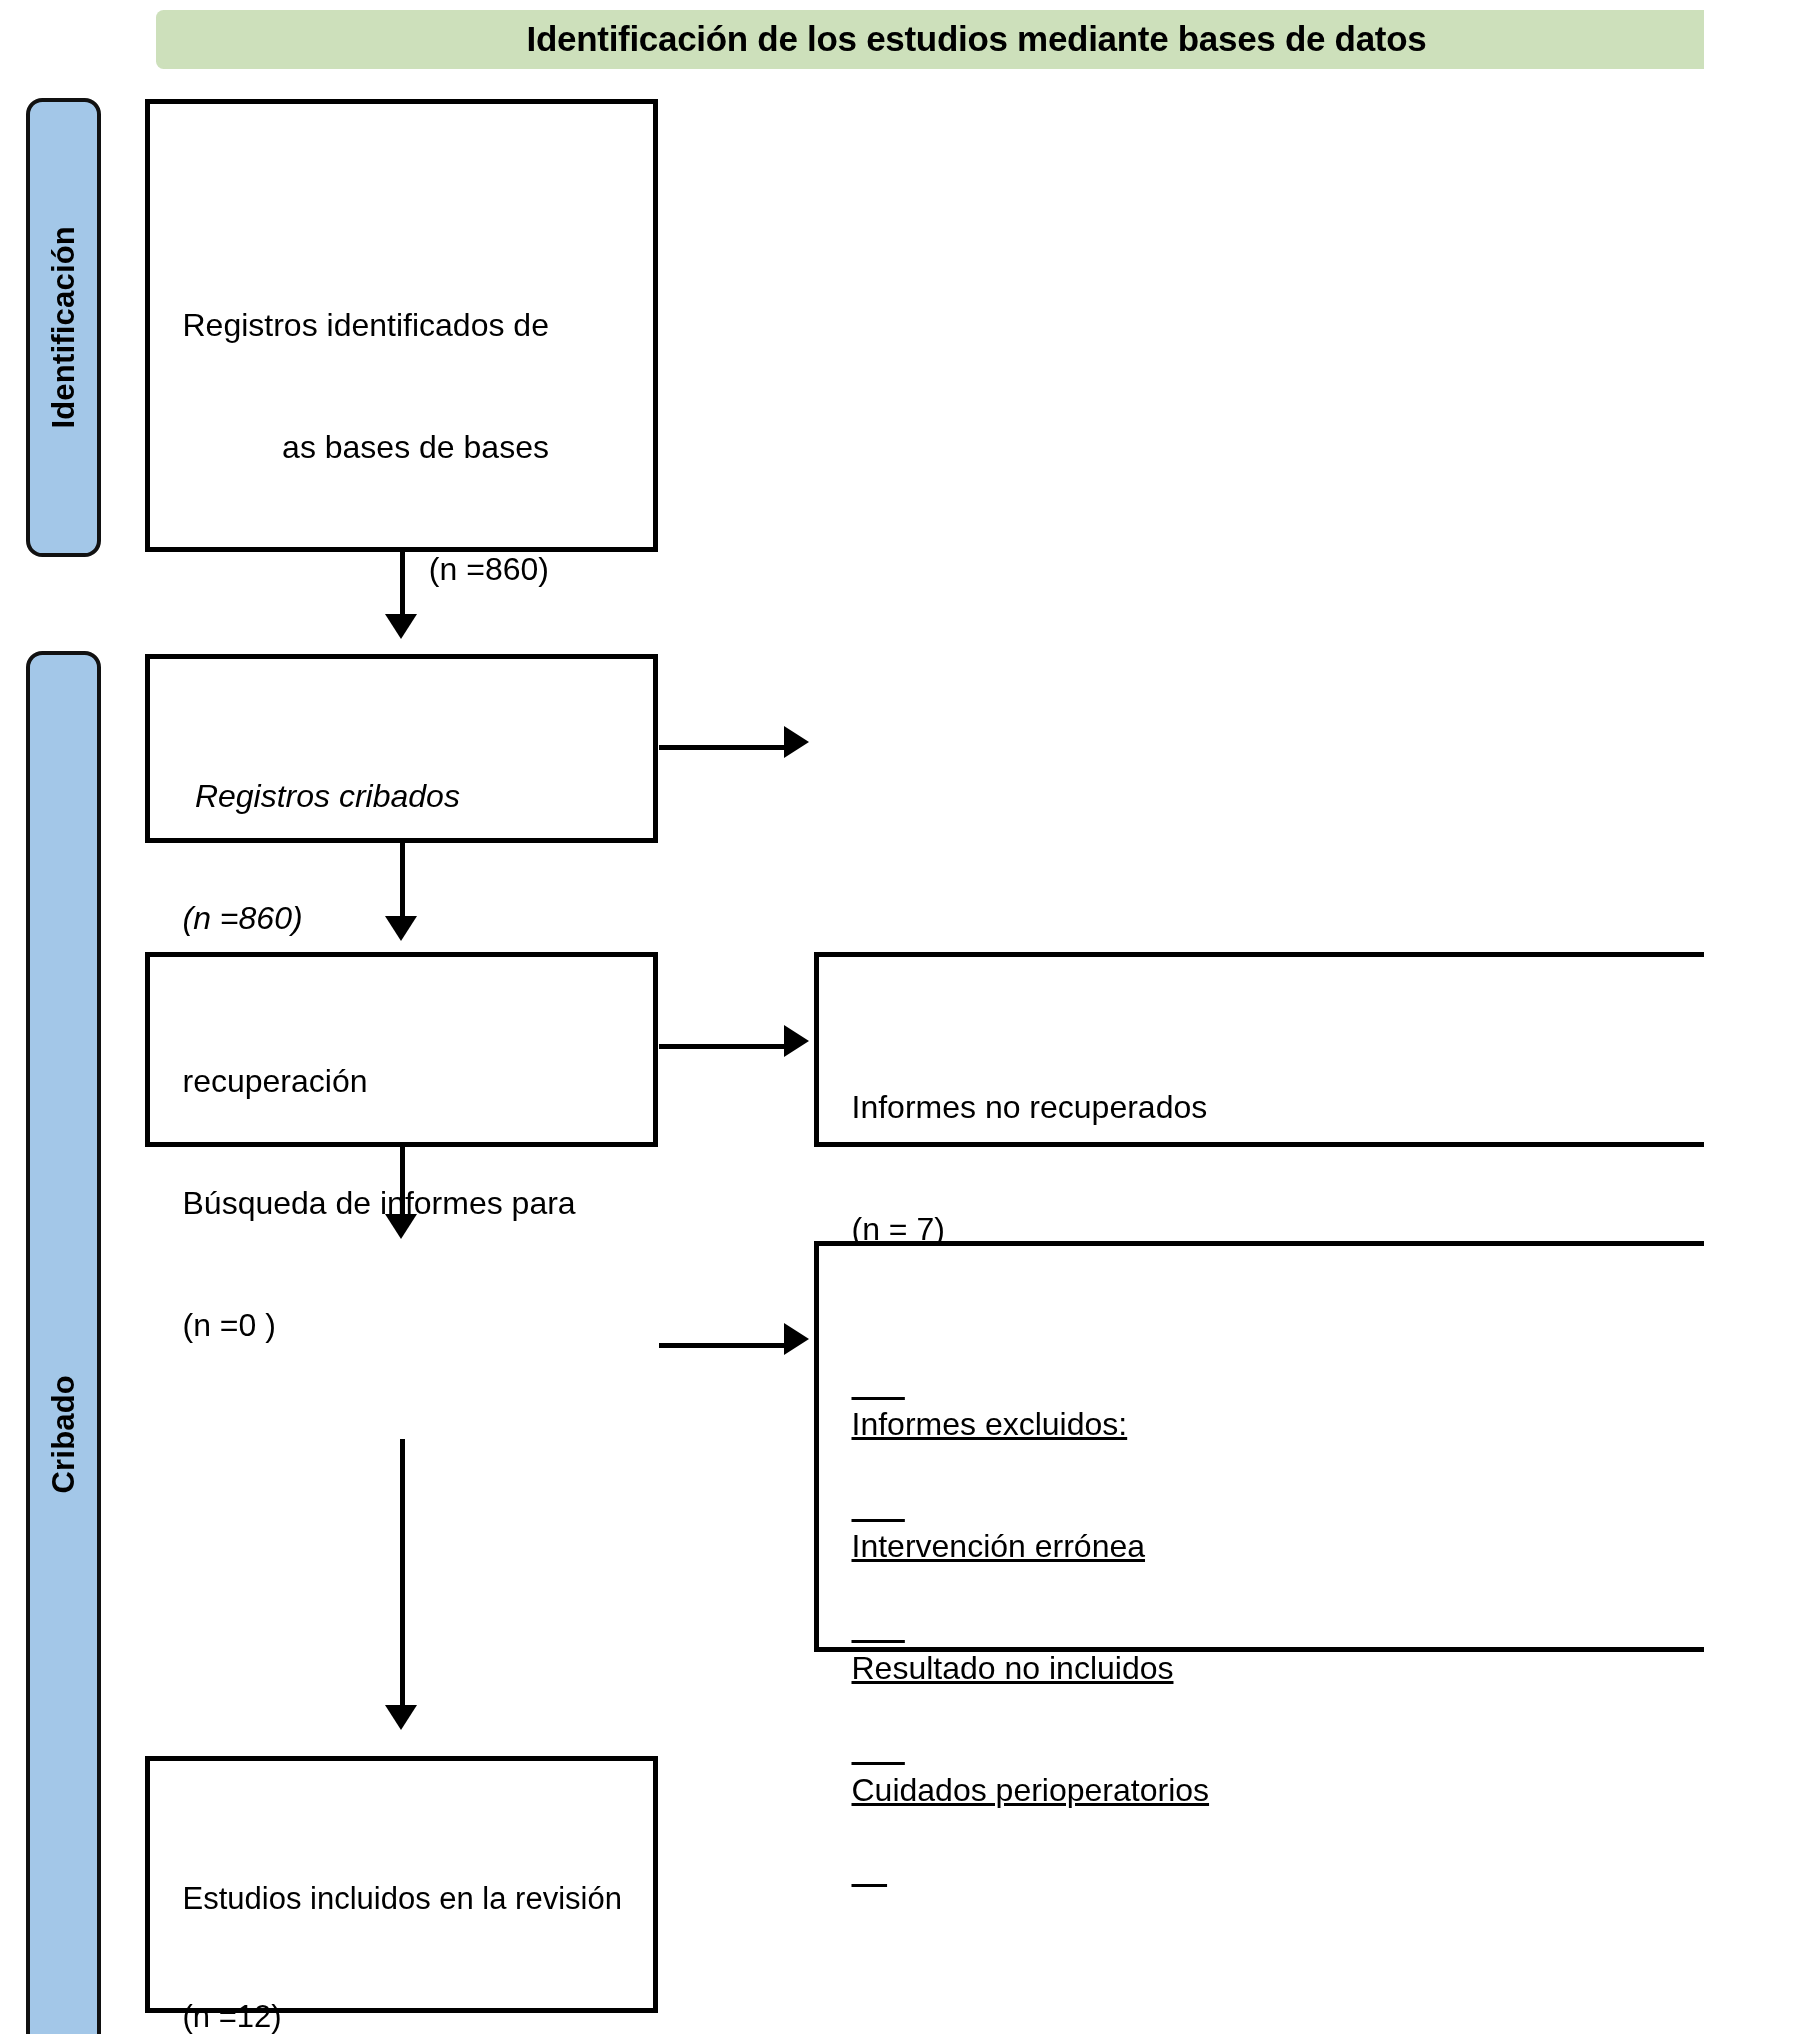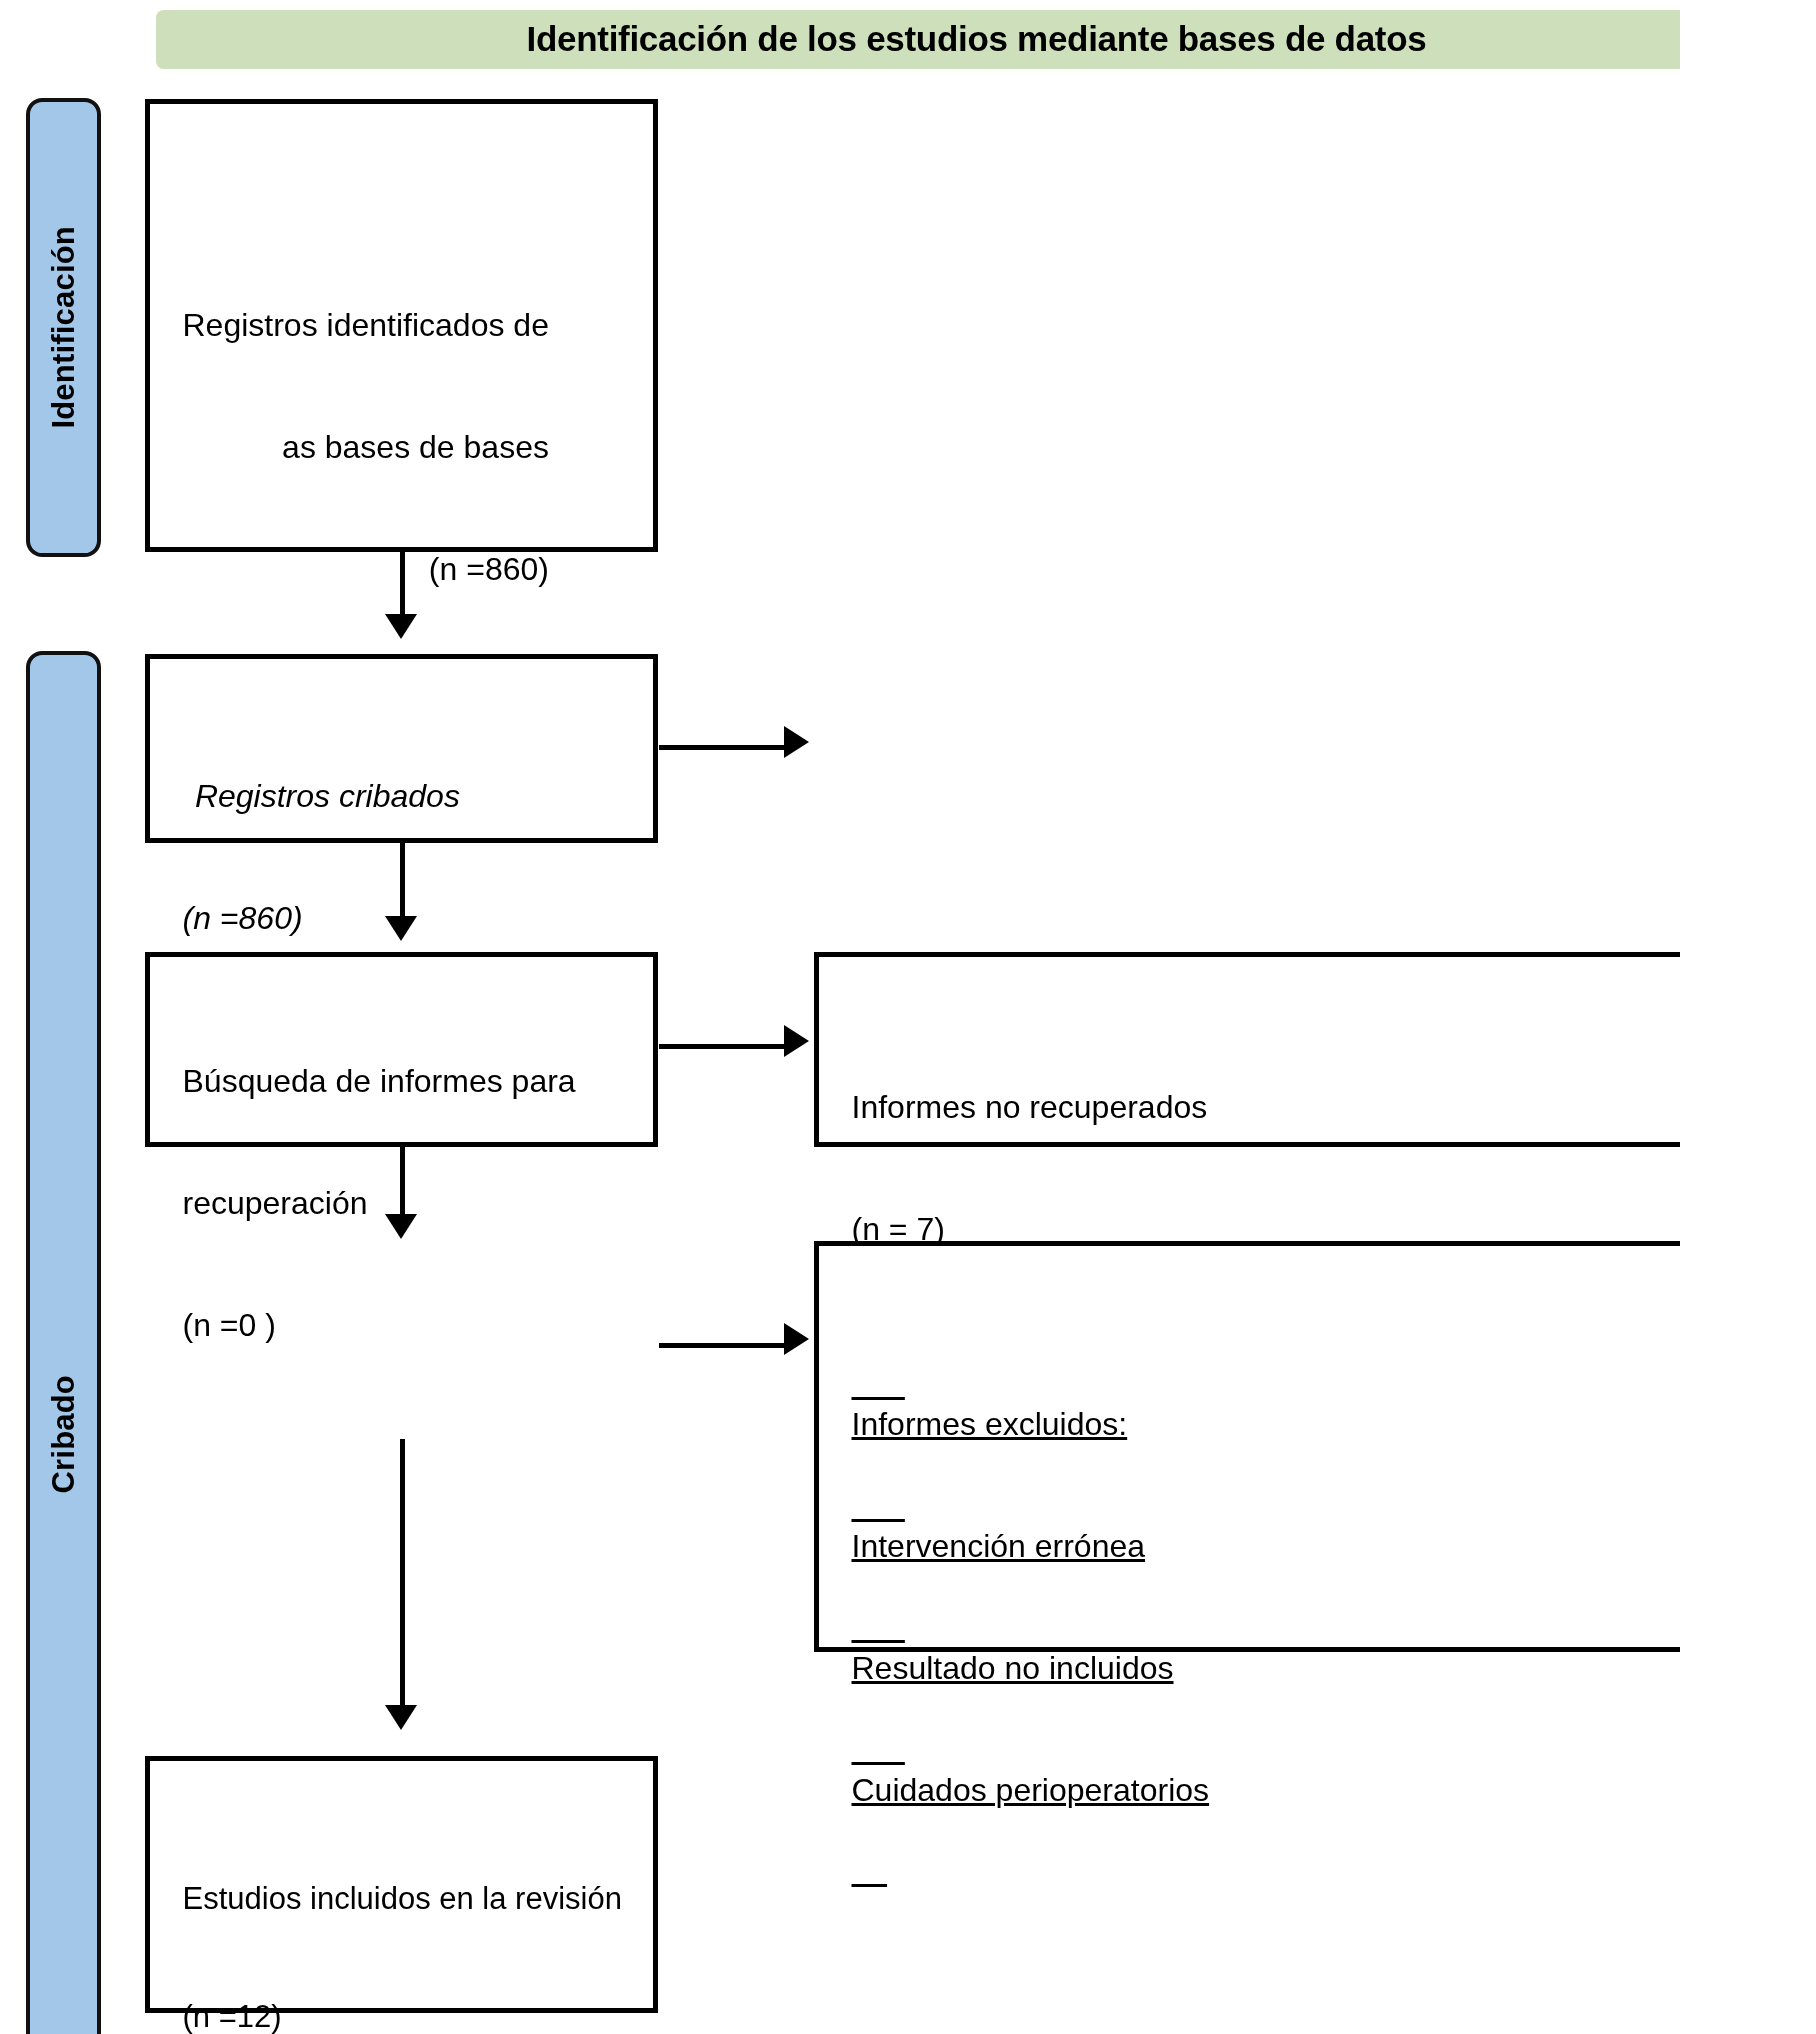--- a/index.html
+++ b/index.html
@@ -11,20 +11,21 @@
     font-family: "Liberation Sans", sans-serif;
     color: #000000;
   }
 
   #canvas {
     position: relative;
     width: 1680px;
     height: 2034px;
     background: #ffffff;
     overflow: hidden;
+    padding-left: 24px;
   }
 
   
   .banner {
     position: absolute;
     left: 156px;
     top: 9.6px;
     width: 1641px;
     height: 59px;
     background: #cde0bb;
@@ -190,22 +191,22 @@
 
 
   <div class="hline" style="left: 659px; top: 745px; width: 129px;"></div>
   <div class="arrow-right" style="left: 784px; top: 726px;"></div>
 
   <div class="vline" style="left: 400px; top: 843px; height: 77px;"></div>
   <div class="arrow-down" style="left: 385px; top: 916px;"></div>
 
   <div class="flow-box" id="box-busqueda" style="top: 952px; height: 195px;">
     <div class="box-text" style="top: 23px;">
+      <span class="flush-line">recuperación</span>
       <span class="flush-line">Búsqueda de informes para</span>
-      <span class="flush-line">recuperación</span>
       <span class="flush-line">(n =0 )</span>
     </div>
   </div>
 
   <div class="flow-box" id="box-norecuperados" style="top: 952px; height: 195px;">
     <div class="box-text" style="top: 49px;">
       <span class="flush-line">Informes no recuperados</span>
       <span class="flush-line">(n = 7)</span>
     </div>
   </div>

